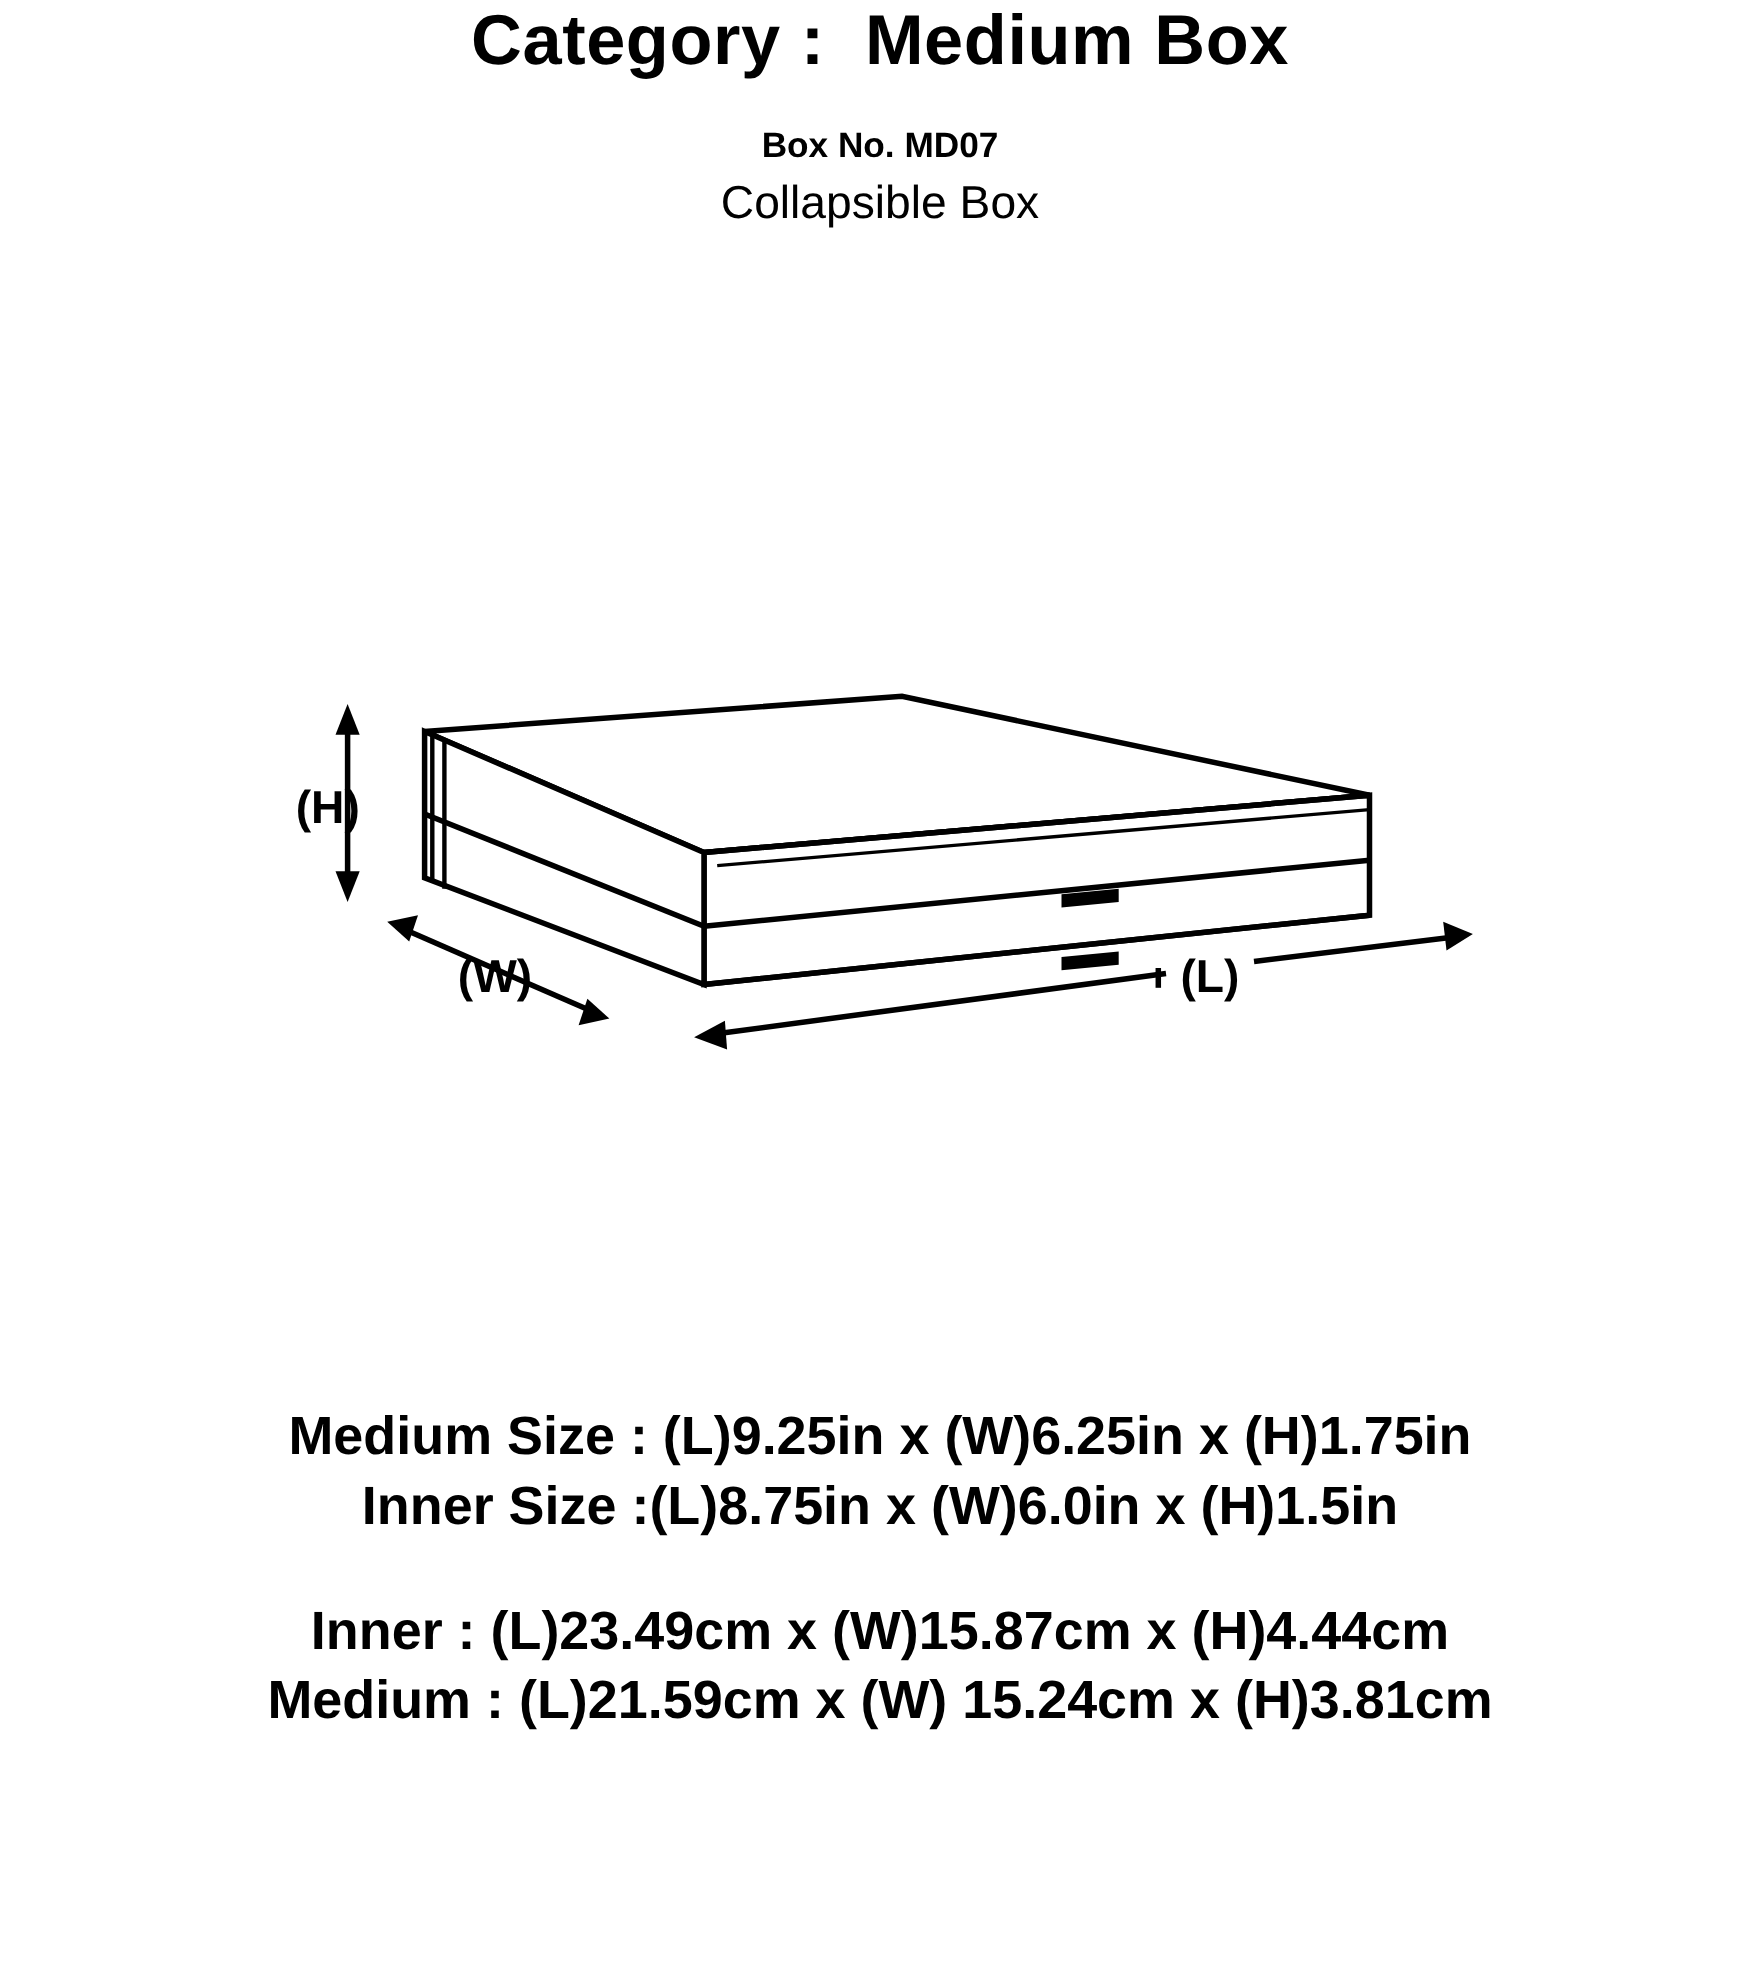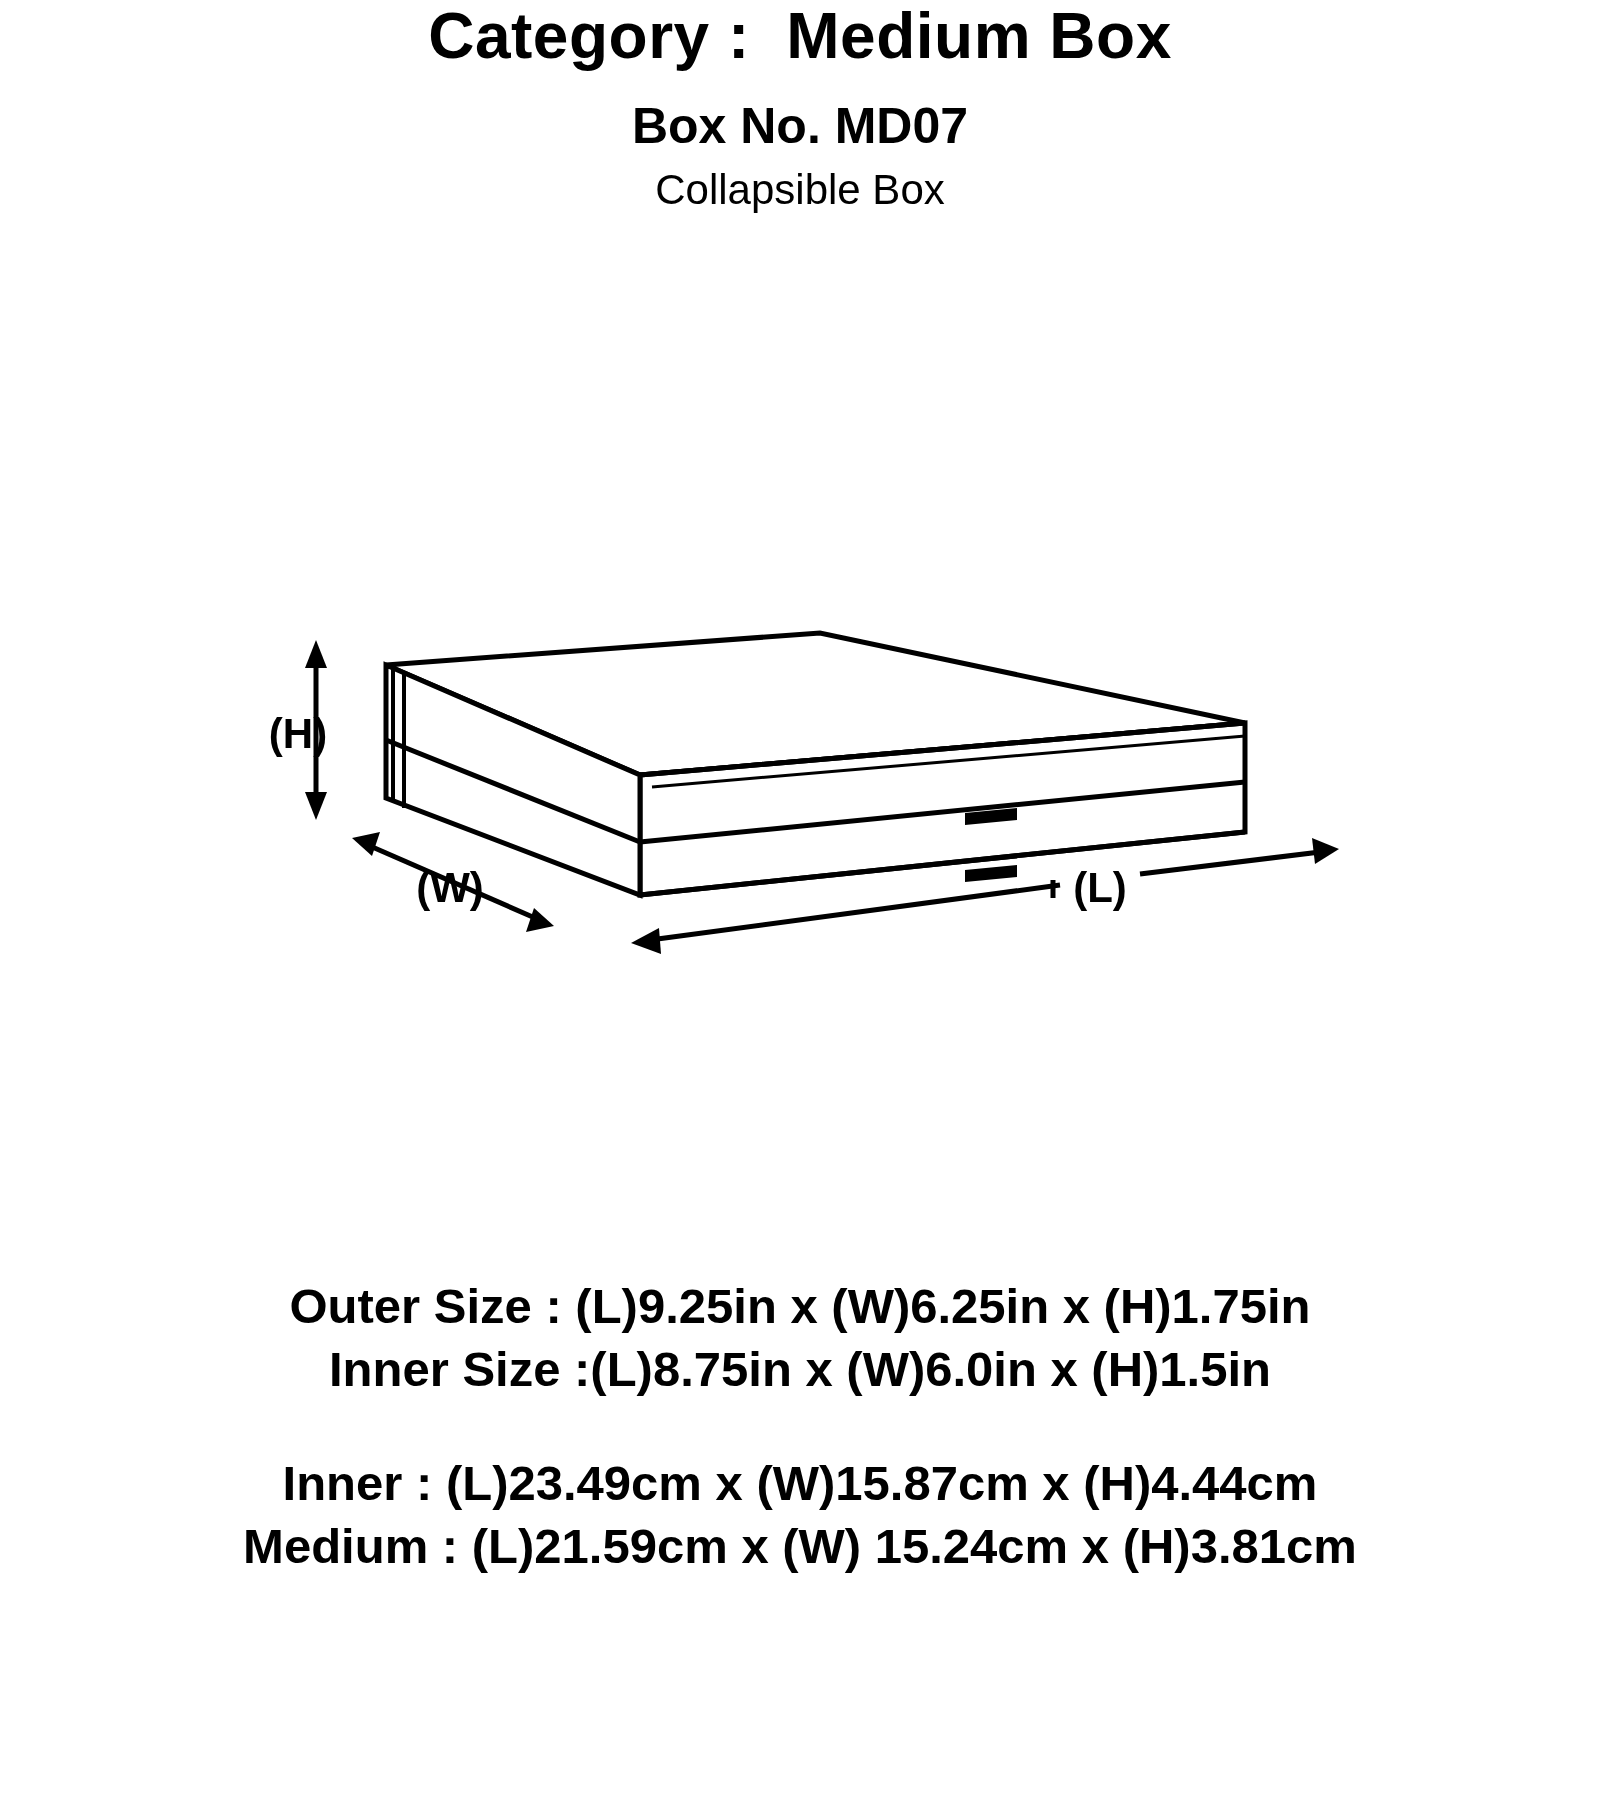--- a/index.html
+++ b/index.html
@@ -32,24 +32,24 @@
   }
   .title {
     font-size: 64px;
     font-weight: bold;
     letter-spacing: 0.5px;
     line-height: 1.15;
     white-space: pre;
     text-align: center;
   }
   .subtitle1 {
-    font-size: 50px;
+    font-size: 32px;
     font-weight: bold;
     line-height: 1.3;
-    margin-top: 20px;
+    margin-top: 38px;
   }
   .subtitle2 {
     font-size: 42px;
     font-weight: normal;
     line-height: 1.3;
     margin-top: 4px;
   }
 
   
   .drawing {
@@ -138,20 +138,20 @@
         </g>
       </g>
 
       <text x="38" y="118" font-family="Liberation Sans, sans-serif" font-size="42" font-weight="bold" fill="#000000" text-anchor="middle">(H)</text>
       <text x="190" y="272" font-family="Liberation Sans, sans-serif" font-size="42" font-weight="bold" fill="#000000" text-anchor="middle">(W)</text>
       <text x="840" y="272" font-family="Liberation Sans, sans-serif" font-size="42" font-weight="bold" fill="#000000" text-anchor="middle">(L)</text>
     </svg>
   </div>
 
   <div class="specs">
-    <div class="spec-line">Outer Size : (L)9.25in x (W)6.25in x (H)1.75in</div>
+    <div class="spec-line">Medium Size : (L)9.25in x (W)6.25in x (H)1.75in</div>
     <div class="spec-line">Inner Size :(L)8.75in x (W)6.0in x (H)1.5in</div>
     <div class="spec-gap"></div>
     <div class="spec-line">Inner : (L)23.49cm x (W)15.87cm x (H)4.44cm</div>
     <div class="spec-line">Medium : (L)21.59cm x (W) 15.24cm x (H)3.81cm</div>
   </div>
 
 </div>
 
 </body></html>

